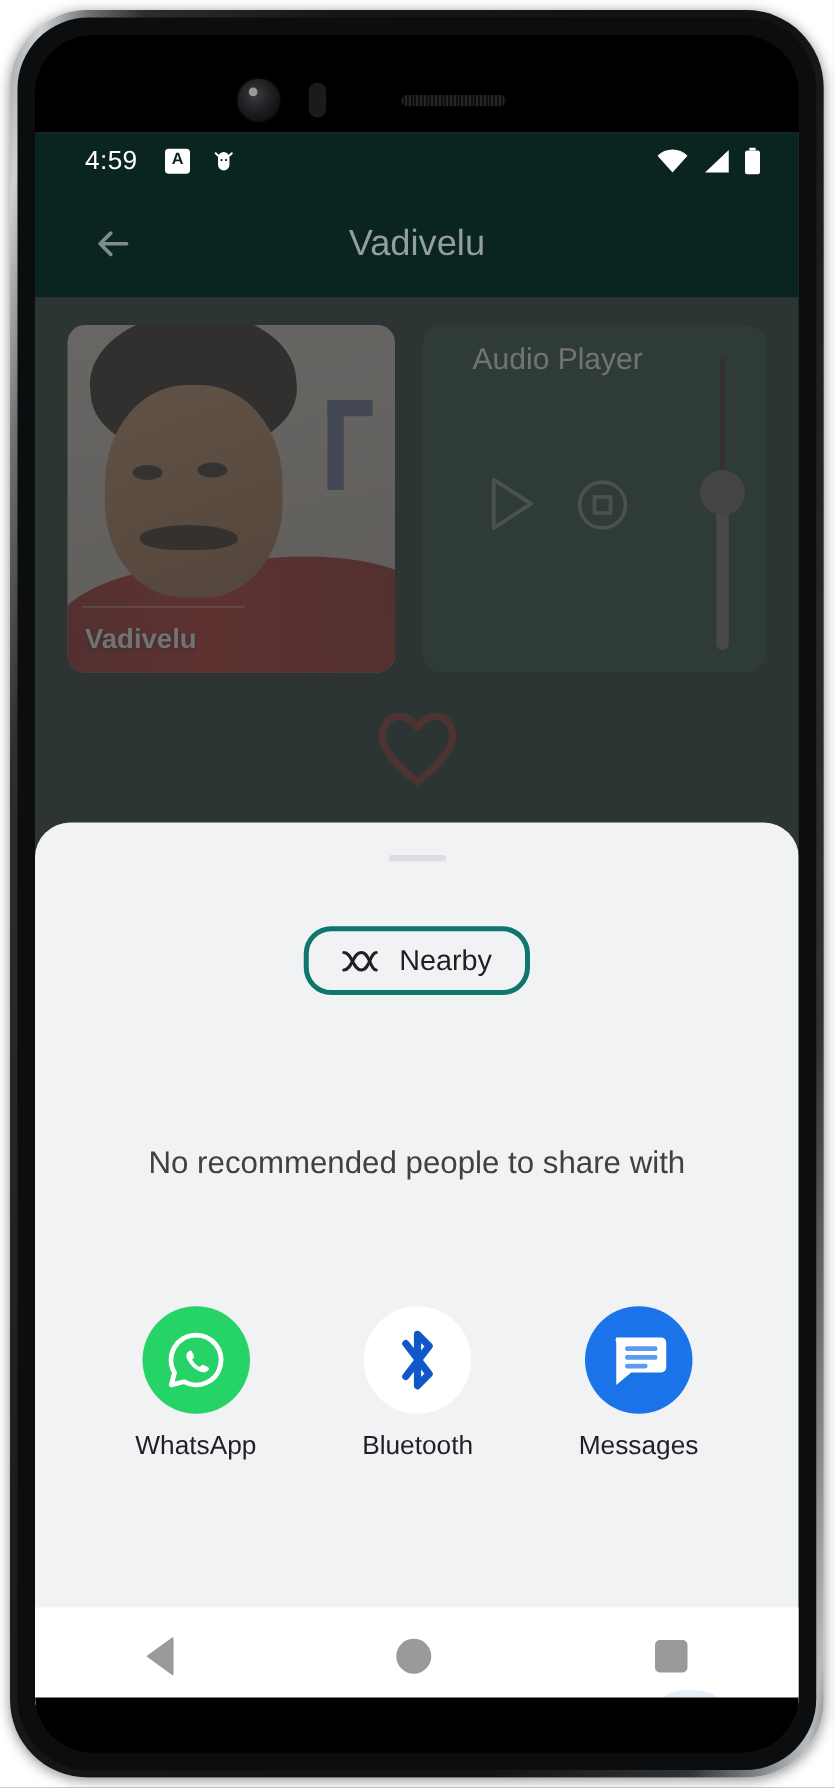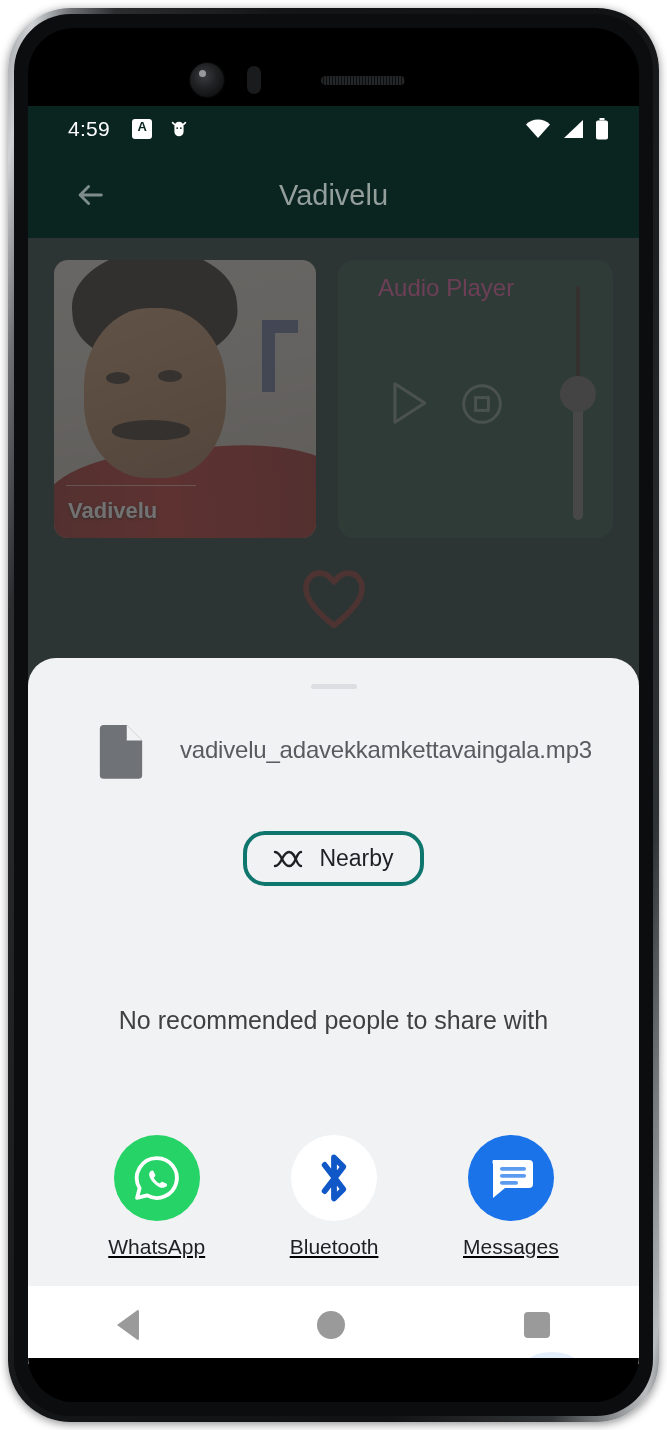--- a/index.html
+++ b/index.html
@@ -168,21 +168,21 @@
   }
 
   #audio-player-card {
     position: relative;
     width: 278px; height: 278px;
     border-radius: 16px;
     background: #0d3a2e;
   }
   #audio-player-title {
     position: absolute; left: 40px; top: 14px;
-    font-size: 24px; color: #ec4899;
+    font-size: 24px; color: #ffffff;
   }
   #play-button {
     position: absolute; left: 50px; top: 120px;
     width: 42px; height: 46px;
   }
   #stop-button {
     position: absolute; left: 122px; top: 122px;
     width: 44px; height: 44px;
   }
   #volume-slider-wrap {
@@ -240,21 +240,21 @@
   }
   #nearby-label { font-size: 23px; color: #1f2023; }
   #no-recommend {
     text-align: center; margin-top: 120px;
     font-size: 25px; color: #404040;
   }
   #apps-row {
     display: flex; justify-content: space-around;
     padding: 0 38px; margin-top: 100px;
   }
-  .app-item { display: flex; flex-direction: column; align-items: center; gap: 14px; cursor: pointer; text-decoration: underline; }
+  .app-item { display: flex; flex-direction: column; align-items: center; gap: 14px; cursor: pointer; }
   .app-icon-circle {
     width: 86px; height: 86px; border-radius: 50%;
     display: flex; align-items: center; justify-content: center;
   }
   .app-label { font-size: 21px; color: #1f2023; }
 
   
   #nav-bar {
     position: absolute; left: 0; right: 0; bottom: 0;
     height: 78px; background: #ffffff;
@@ -367,27 +367,20 @@
               <path d="M12 20.5 C3 13.5 1.5 9 3.2 5.6 C5 2 9.4 2.2 12 6 C14.6 2.2 19 2 20.8 5.6 C22.5 9 21 13.5 12 20.5 Z" fill="none" stroke="#7a1f1c" stroke-width="1.9" stroke-linejoin="round"></path>
             </svg>
           </div>
 
           <div id="scrim"></div>
         </div>
 
         <div id="share-sheet">
           <div id="sheet-drag-handle"></div>
 
-          <div id="file-row">
-            <svg width="50" height="58" viewBox="0 0 26 30">
-              <path d="M2 2 h14 l8 8 v18 a2 2 0 0 1-2 2 H4 a2 2 0 0 1-2-2 V4 a2 2 0 0 1 2-2 z" fill="#6f7276"></path>
-              <path d="M16 2 v8 h8 z" fill="#f1f2f4"></path>
-            </svg>
-            <div id="file-name">vadivelu_adavekkamkettavaingala.mp3</div>
-          </div>
 
           <div id="nearby-row">
             <div id="nearby-button">
               <svg width="30" height="22" viewBox="0 0 30 22">
                 <path d="M2 4 C9 4 9 18 16 18 C23 18 23 4 28 4" fill="none" stroke="#1f2023" stroke-width="2.4" stroke-linecap="round"></path>
                 <path d="M2 18 C9 18 9 4 16 4 C23 4 23 18 28 18" fill="none" stroke="#1f2023" stroke-width="2.4" stroke-linecap="round"></path>
               </svg>
               <span id="nearby-label">Nearby</span>
             </div>
           </div>

